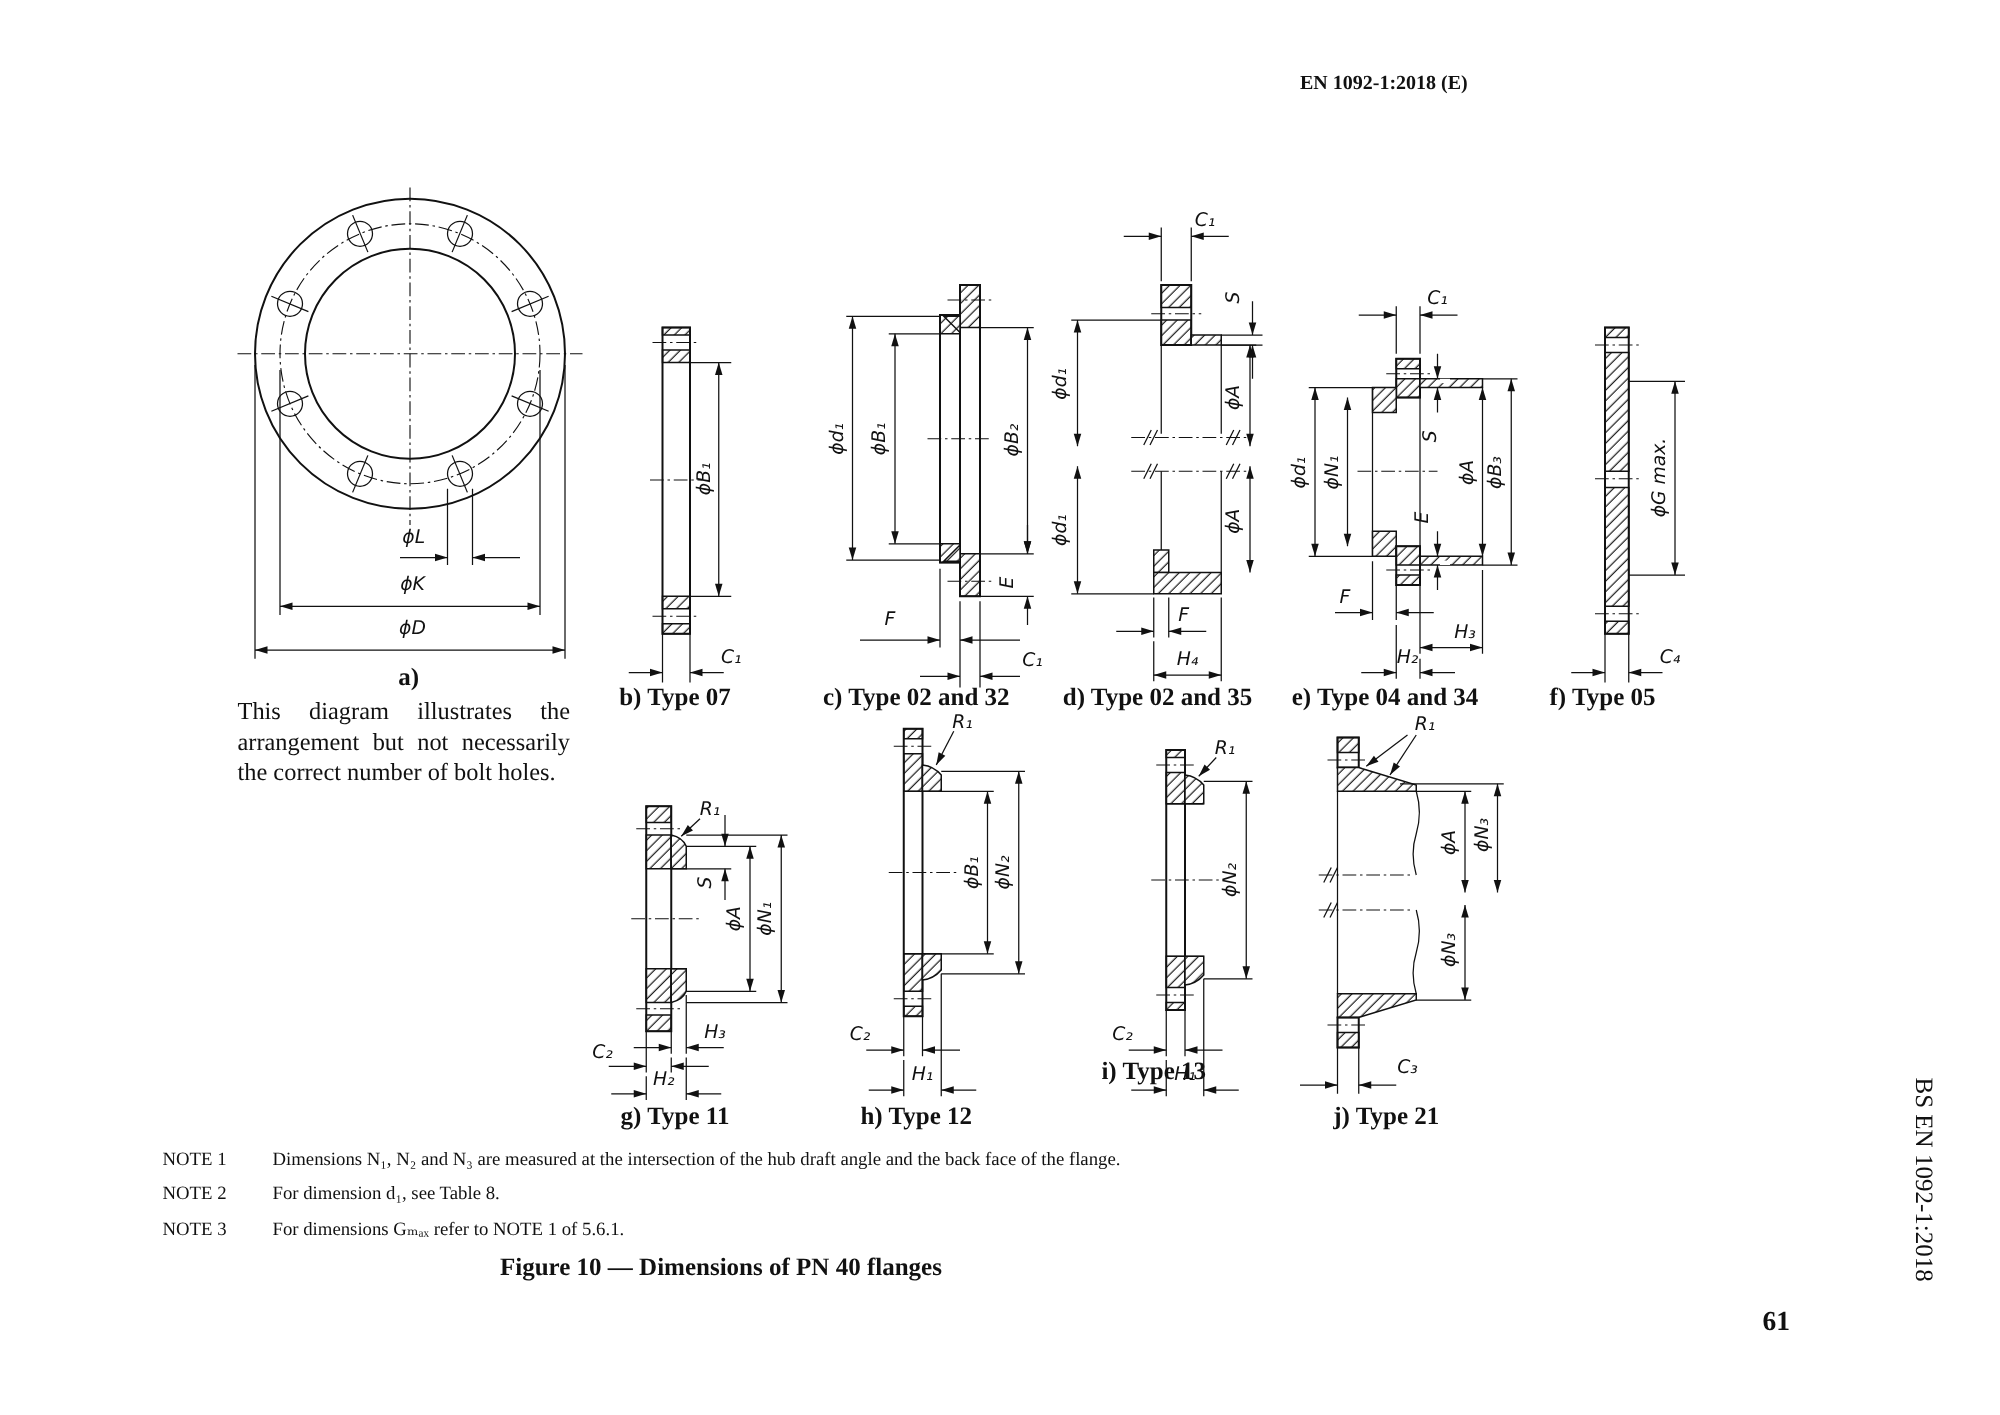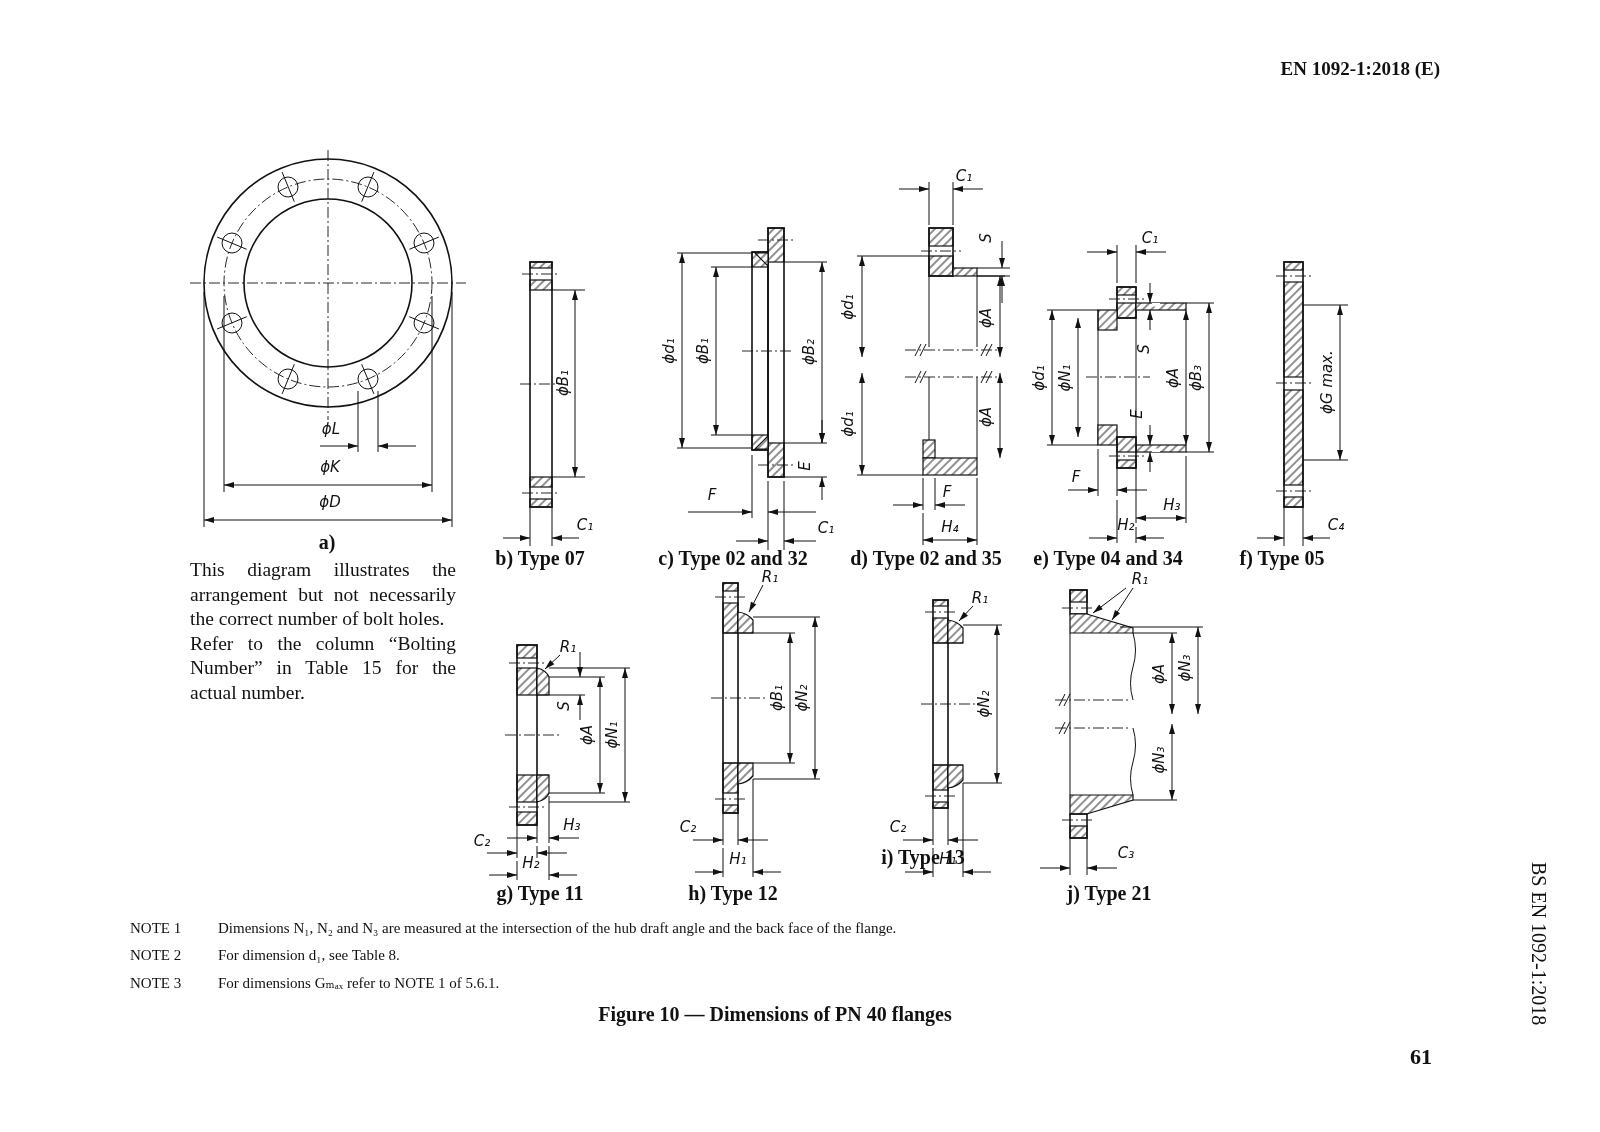--- a/index.html
+++ b/index.html
@@ -1,25 +1,25 @@
 <!DOCTYPE html>
 <html><head>
 <meta charset="utf-8">
 <style>
   html,body{margin:0;padding:0;background:#ffffff;}
   #page{position:relative;width:1600px;height:1132px;background:#ffffff;overflow:hidden;
         font-family:"Liberation Serif","DejaVu Serif",serif;color:#111;}
   .abs{position:absolute;}
-  #hdr{left:1040px;top:58px;width:400px;text-align:right;font-weight:bold;font-size:19px;}
+  #hdr{left:1040px;top:58px;width:400px;font-weight:bold;font-size:16px;}
   #para{left:190px;top:558px;width:266px;font-size:19.5px;line-height:24.5px;text-align:justify;}
   #para p{margin:0;}
   .figcap{font-weight:bold;font-size:20px;text-align:center;width:220px;}
   .note{left:130px;font-size:15px;}
   .note .nl{display:inline-block;width:88px;}
-  #maincap{left:400px;top:1003px;width:750px;text-align:center;font-weight:bold;font-size:20px;}
+  #maincap{left:400px;top:1003px;width:750px;font-weight:bold;font-size:20px;}
   #pgnum{left:1410px;top:1044px;font-weight:bold;font-size:22px;}
   #sidelbl{left:1527px;top:862px;writing-mode:vertical-rl;font-size:20px;}
   svg text{font:italic 15px "DejaVu Sans",sans-serif;fill:#111;}
   .o{fill:none;stroke:#111;stroke-width:1.6;}
   .t{fill:none;stroke:#111;stroke-width:1;}
   .cl{fill:none;stroke:#111;stroke-width:0.9;stroke-dasharray:11 3 2 3;}
   .h{fill:url(#hat);stroke:#111;stroke-width:1.2;}
   .w{fill:#fff;stroke:none;}
 </style>
 </head>
@@ -437,21 +437,20 @@
   <div class="abs figcap" style="left:816px;top:547px">d) Type 02 and 35</div>
   <div class="abs figcap" style="left:998px;top:547px">e) Type 04 and 34</div>
   <div class="abs figcap" style="left:1172px;top:547px">f) Type 05</div>
   <div class="abs figcap" style="left:430px;top:882px">g) Type 11</div>
   <div class="abs figcap" style="left:623px;top:882px">h) Type 12</div>
   <div class="abs figcap" style="left:813px;top:846px">i) Type 13</div>
   <div class="abs figcap" style="left:999px;top:882px">j) Type 21</div>
 
   <div class="abs" id="para">
     <p>This diagram illustrates the arrangement but not necessarily the correct number of bolt holes.</p>
-    <p>Refer to the column “Bolting Number” in Table 15 for the actual number.</p>
   </div>
 
   <div class="abs note" style="top:920px">
     <span class="nl">NOTE 1</span><span>Dimensions N₁, N₂ and N₃ are measured at the intersection of the hub draft angle and the back face of the flange.</span>
   </div>
   <div class="abs note" style="top:947px">
     <span class="nl">NOTE 2</span><span>For dimension d₁, see Table 8.</span>
   </div>
   <div class="abs note" style="top:974px">
     <span class="nl">NOTE 3</span><span>For dimensions Gₘₐₓ refer to NOTE 1 of 5.6.1.</span>

